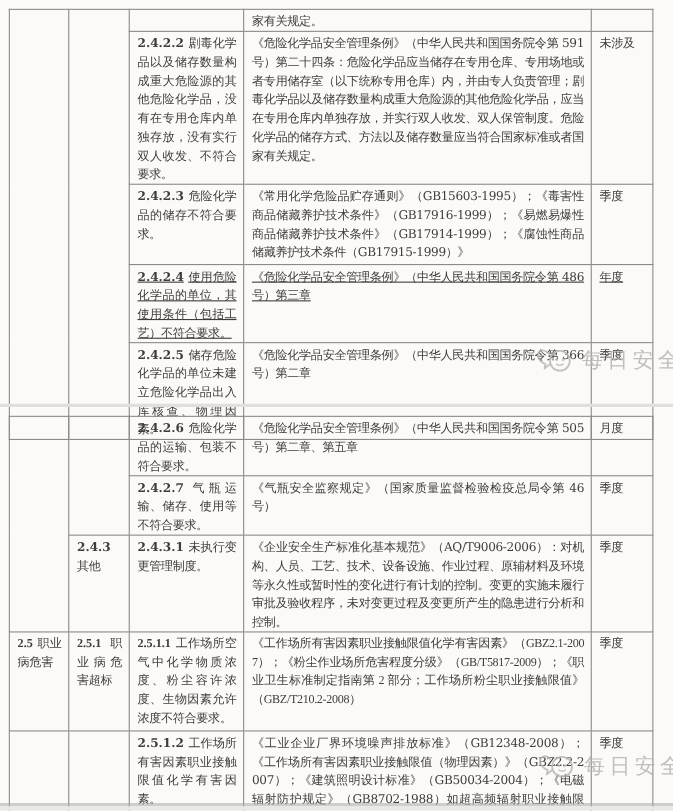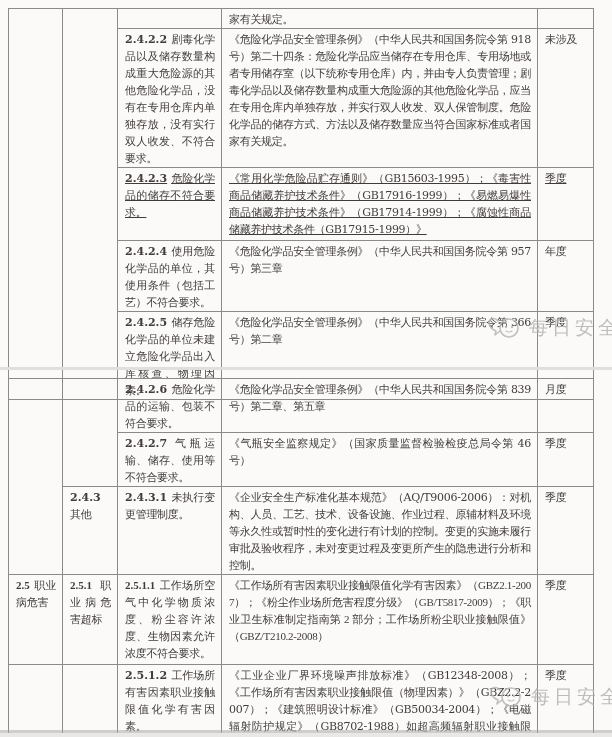--- a/index.html
+++ b/index.html
@@ -73,31 +73,31 @@
   <tbody>
       <tr class="toprow" style="height:17px;">
     <td rowspan="5"></td>
     <td rowspan="5"></td>
     <td class="cell-item"></td>
     <td>家有关规定。</td>
     <td class="cell-freq"></td>
   </tr>
   <tr style="height:122px;">
     <td class="cell-item"><span class="num">2.4.2.2</span><span>剧毒化学品以及储存数量构成重大危险源的其他危险化学品，没有在专用仓库内单独存放，没有实行双人收发、不符合要求。</span></td>
-    <td>《危险化学品安全管理条例》（中华人民共和国国务院令第 918 号）第二十四条：危险化学品应当储存在专用仓库、专用场地或者专用储存室（以下统称专用仓库）内，并由专人负责管理；剧毒化学品以及储存数量构成重大危险源的其他危险化学品，应当在专用仓库内单独存放，并实行双人收发、双人保管制度。危险化学品的储存方式、方法以及储存数量应当符合国家标准或者国家有关规定。</td>
+    <td>《危险化学品安全管理条例》（中华人民共和国国务院令第 591 号）第二十四条：危险化学品应当储存在专用仓库、专用场地或者专用储存室（以下统称专用仓库）内，并由专人负责管理；剧毒化学品以及储存数量构成重大危险源的其他危险化学品，应当在专用仓库内单独存放，并实行双人收发、双人保管制度。危险化学品的储存方式、方法以及储存数量应当符合国家标准或者国家有关规定。</td>
     <td class="cell-freq">未涉及</td>
   </tr>
-  <tr style="height:73px;text-decoration:underline;">
+  <tr style="height:73px;">
     <td class="cell-item"><span class="num">2.4.2.3</span><span>危险化学品的储存不符合要求。</span></td>
     <td>《常用化学危险品贮存通则》（GB15603-1995）；《毒害性商品储藏养护技术条件》（GB17916-1999）；《易燃易爆性商品储藏养护技术条件》（GB17914-1999）；《腐蚀性商品储藏养护技术条件（GB17915-1999）》</td>
     <td class="cell-freq">季度</td>
   </tr>
-  <tr style="height:69px;">
+  <tr style="height:69px;text-decoration:underline;">
     <td class="cell-item"><span class="num">2.4.2.4</span><span>使用危险化学品的单位，其使用条件（包括工艺）不符合要求。</span></td>
-    <td>《危险化学品安全管理条例》（中华人民共和国国务院令第 957 号）第三章</td>
+    <td>《危险化学品安全管理条例》（中华人民共和国国务院令第 486 号）第三章</td>
     <td class="cell-freq">年度</td>
   </tr>
   <tr style="height:71px;">
     <td class="cell-item"><span class="num">2.4.2.5</span><span>储存危险化学品的单位未建立危险化学品出入库核查、物理因素。</span></td>
     <td>《危险化学品安全管理条例》（中华人民共和国国务院令第 366 号）第二章</td>
     <td class="cell-freq">季度</td>
   </tr>
 </tbody>
   </table>
 
@@ -109,21 +109,21 @@
       <col class="c2">
       <col class="c3">
       <col class="c4">
       <col class="c5">
   </colgroup>
   <tbody>
       <tr style="height:53px;">
     <td rowspan="3"></td>
     <td rowspan="2"></td>
     <td class="cell-item"><span class="num">2.4.2.6</span><span>危险化学品</span><span>的运输、包装不符合要求。</span></td>
-    <td>《危险化学品安全管理条例》（中华人民共和国国务院令第 839 号）第二章、第五章</td>
+    <td>《危险化学品安全管理条例》（中华人民共和国国务院令第 505 号）第二章、第五章</td>
     <td class="cell-freq">月度</td>
   </tr>
   <tr style="height:51px;">
     <td class="cell-item"><span class="num">2.4.2.7</span><span>气瓶运输、储存、使用等不符合要求。</span></td>
     <td>《气瓶安全监察规定》（国家质量监督检验检疫总局令第 46 号）</td>
     <td class="cell-freq">季度</td>
   </tr>
   <tr style="height:71px;">
     <td class="cell-grp"><span class="num">2.4.3</span><span>其他</span></td>
     <td class="cell-item"><span class="num">2.4.3.1</span><span>未执行变更管理制度。</span></td>

